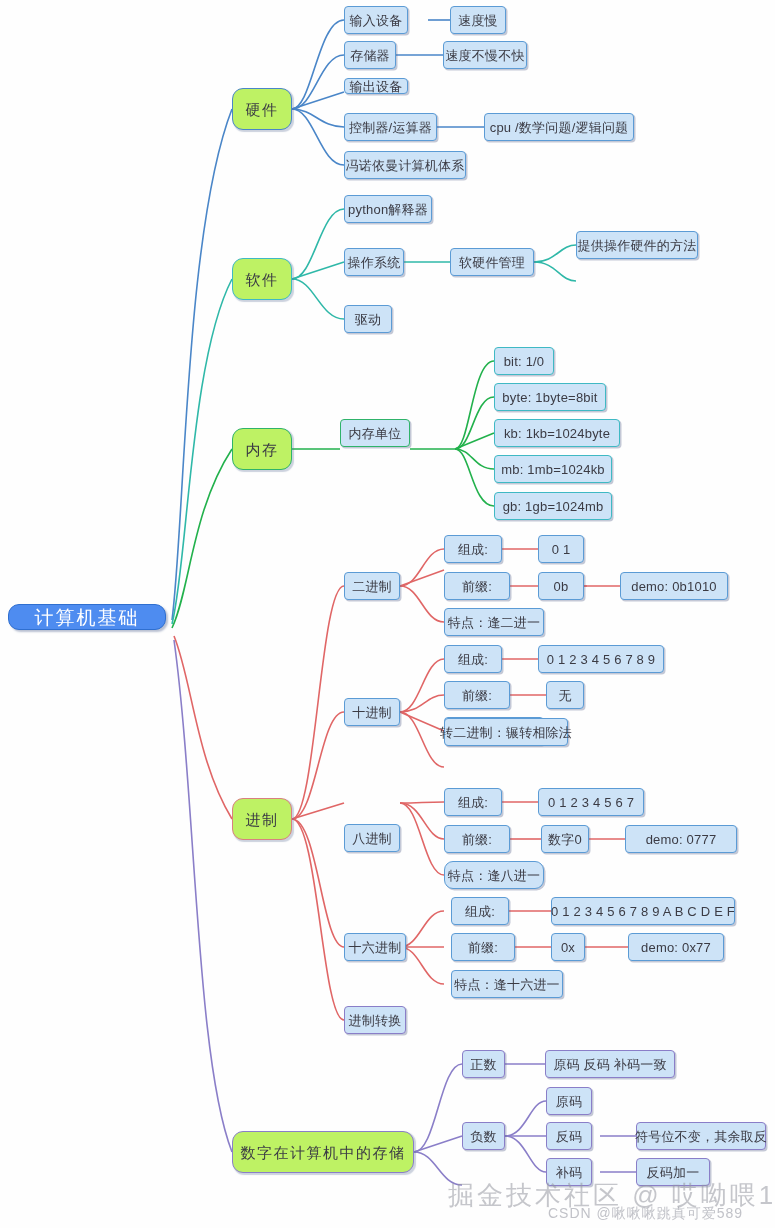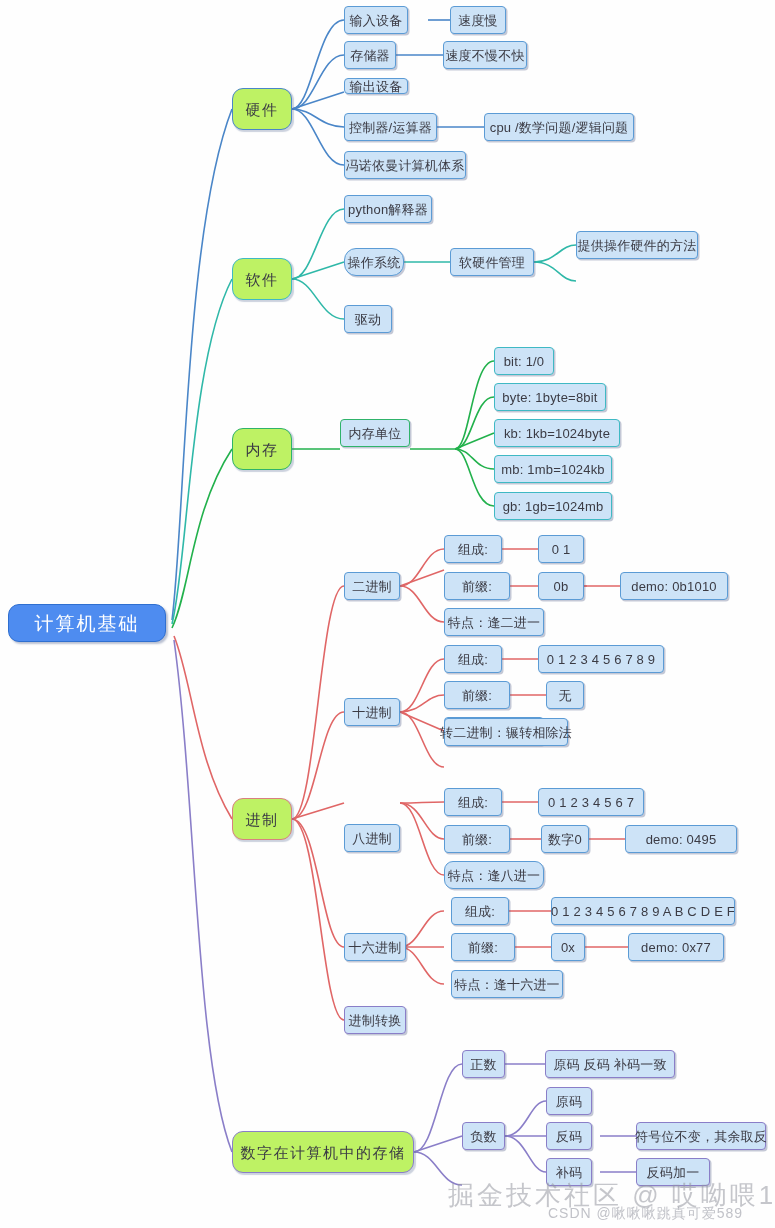--- a/index.html
+++ b/index.html
@@ -159,42 +159,42 @@
         <path d="M505 1064 L 545 1064"></path>
         <path d="M505 1136 C 526 1136, 530 1101, 546 1101"></path>
         <path d="M505 1136 L 546 1136"></path>
         <path d="M505 1136 C 526 1136, 530 1172, 546 1172"></path>
         <path d="M600 1136 L 636 1136"></path>
         <path d="M600 1172 L 636 1172"></path>
       </g>
     </g>
   </svg>
 
-  <div class="node root" style="left:8px;top:604px;width:158px;height:38px;">计算机基础</div>
+  <div class="node root" style="left:8px;top:604px;width:158px;height:26px;">计算机基础</div>
 
   <div class="node lvl1" style="left:232px;top:88px;width:60px;height:42px;">硬件</div>
 
   <div class="node" style="left:344px;top:6px;width:64px;height:28px;">输入设备</div>
   <div class="node" style="left:450px;top:6px;width:56px;height:28px;">速度慢</div>
 
   <div class="node" style="left:344px;top:41px;width:52px;height:28px;">存储器</div>
   <div class="node" style="left:443px;top:41px;width:84px;height:28px;">速度不慢不快</div>
 
   <div class="node" style="left:344px;top:78px;width:64px;height:16px;">输出设备</div>
 
   <div class="node" style="left:344px;top:113px;width:93px;height:28px;">控制器/运算器</div>
   <div class="node" style="left:484px;top:113px;width:150px;height:28px;">cpu  /数学问题/逻辑问题</div>
 
   <div class="node" style="left:344px;top:151px;width:122px;height:28px;">冯诺依曼计算机体系</div>
 
   <div class="node lvl1 teal" style="left:232px;top:258px;width:60px;height:42px;">软件</div>
 
   <div class="node" style="left:344px;top:195px;width:88px;height:28px;">python解释器</div>
 
-  <div class="node" style="left:344px;top:248px;width:60px;height:28px;border-radius:12px;">操作系统</div>
+  <div class="node" style="left:344px;top:248px;width:60px;height:28px;">操作系统</div>
   <div class="node" style="left:450px;top:248px;width:84px;height:28px;">软硬件管理</div>
   <div class="node" style="left:576px;top:231px;width:122px;height:28px;">提供操作硬件的方法</div>
 
   <div class="node" style="left:344px;top:305px;width:48px;height:28px;">驱动</div>
 
   <div class="node lvl1 green" style="left:232px;top:428px;width:60px;height:42px;">内存</div>
 
   <div class="node green" style="left:340px;top:419px;width:70px;height:28px;">内存单位</div>
 
   <div class="node teal" style="left:494px;top:347px;width:60px;height:28px;">bit:  1/0</div>
@@ -219,21 +219,21 @@
   <div class="node" style="left:444px;top:681px;width:66px;height:28px;">前缀:</div>
   <div class="node" style="left:546px;top:681px;width:38px;height:28px;">无</div>
   <div class="node" style="left:444px;top:717px;width:100px;height:28px;">特点：逢十进一</div>
   <div class="node" style="left:444px;top:718px;width:124px;height:28px;">转二进制：辗转相除法</div>
 
   <div class="node" style="left:344px;top:824px;width:56px;height:28px;">八进制</div>
   <div class="node" style="left:444px;top:788px;width:58px;height:28px;">组成:</div>
   <div class="node" style="left:538px;top:788px;width:106px;height:28px;">0 1 2 3 4 5 6 7</div>
   <div class="node" style="left:444px;top:825px;width:66px;height:28px;">前缀:</div>
   <div class="node" style="left:541px;top:825px;width:48px;height:28px;">数字0</div>
-  <div class="node" style="left:625px;top:825px;width:112px;height:28px;">demo: 0495</div>
+  <div class="node" style="left:625px;top:825px;width:112px;height:28px;">demo: 0777</div>
   <div class="node" style="left:444px;top:861px;width:100px;height:28px;border-radius:9px;">特点：逢八进一</div>
 
   <div class="node" style="left:344px;top:933px;width:62px;height:28px;">十六进制</div>
   <div class="node" style="left:451px;top:897px;width:58px;height:28px;">组成:</div>
   <div class="node" style="left:551px;top:897px;width:184px;height:28px;">0 1 2 3 4 5 6 7 8 9 A B C D E F</div>
   <div class="node" style="left:451px;top:933px;width:64px;height:28px;">前缀:</div>
   <div class="node" style="left:551px;top:933px;width:34px;height:28px;">0x</div>
   <div class="node" style="left:628px;top:933px;width:96px;height:28px;">demo: 0x77</div>
   <div class="node" style="left:451px;top:970px;width:112px;height:28px;">特点：逢十六进一</div>
 

